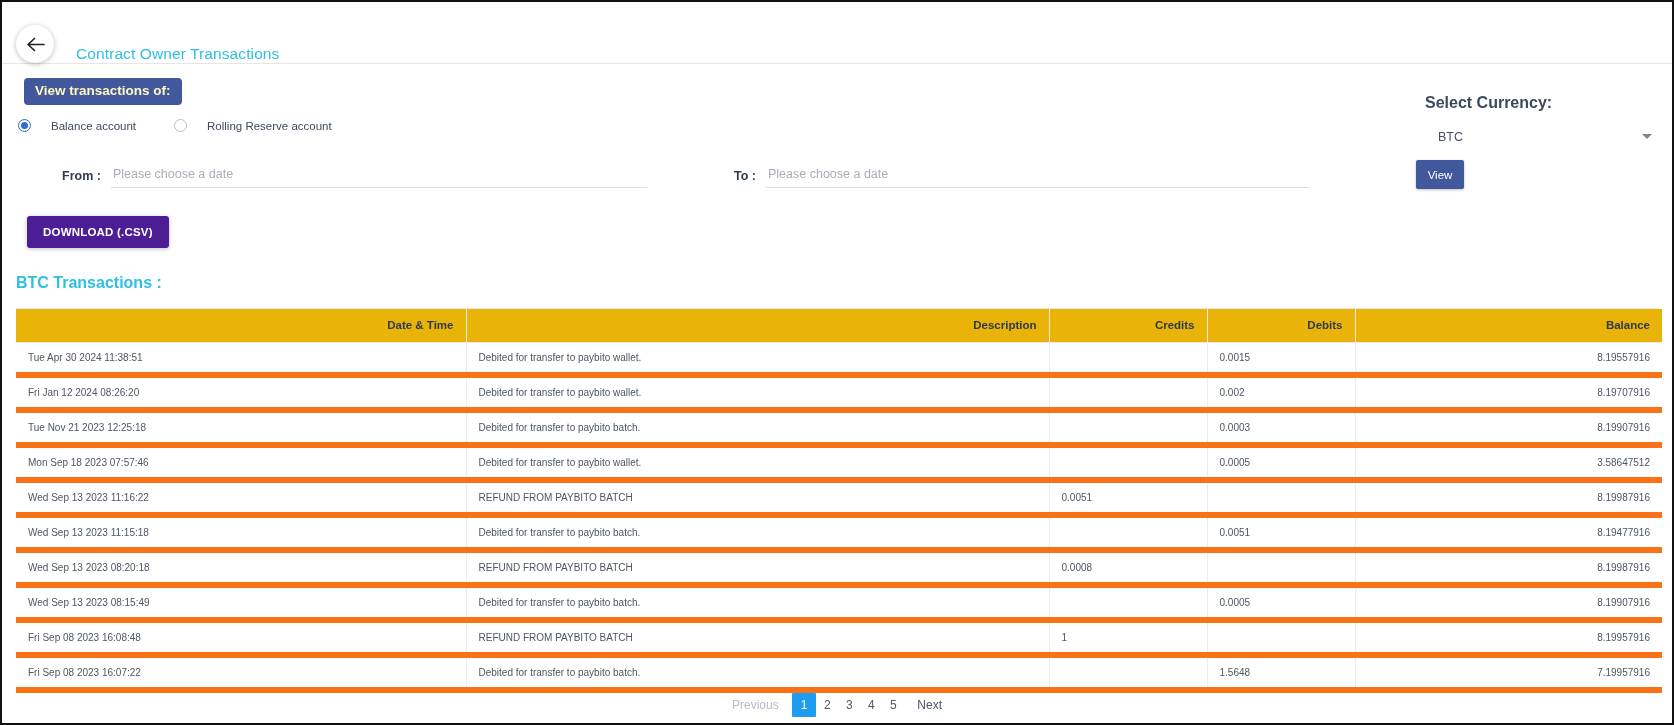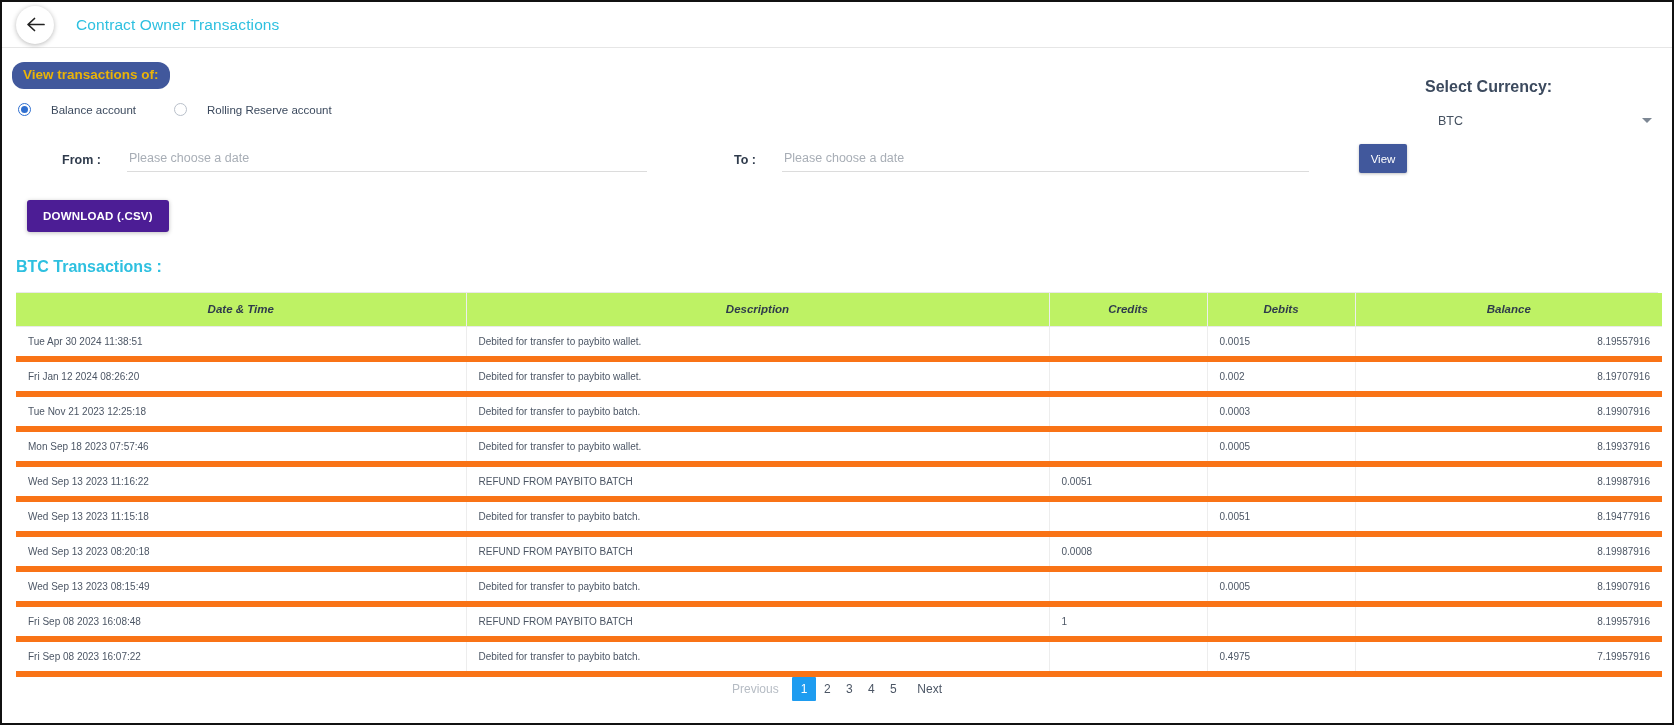--- a/index.html
+++ b/index.html
@@ -14,24 +14,24 @@
     width: 1674px;
     height: 725px;
     position: relative;
     background: #ffffff;
     border: 2px solid #111111;
     overflow: hidden;
   }
 
   
   .header {
-    height: 46px;
+    height: 62px;
     border-bottom: 1px solid #e6e6e6;
     display: flex;
-    align-items: center;
+    align-items: flex-end;
     padding-left: 14px;
     background: #ffffff;
   }
   .back-btn {
     width: 38px;
     height: 38px;
     border-radius: 50%;
     background: #ffffff;
     box-shadow: 0 1px 5px rgba(0,0,0,0.28);
     display: flex;
@@ -51,26 +51,26 @@
   }
 
   
   .filter-zone {
     position: relative;
     padding: 14px 0 0 0;
   }
   .view-of-badge {
     display: inline-block;
     background: #41589c;
-    color: #eab308;
+    color: #fef9c3;
     font-size: 13.5px;
     font-weight: bold;
     padding: 6px 11px 7px 11px;
-    margin-left: 10px;
-    border-radius: 12px;
+    margin-left: 22px;
+    border-radius: 4px;
     line-height: 1.05;
   }
   .radio-row {
     margin: 14px 0 0 16px;
     display: flex;
     align-items: center;
     gap: 38px;
   }
   .radio-opt {
     display: flex;
@@ -141,21 +141,21 @@
   
   .date-row {
     position: relative;
     margin-top: 24px;
     height: 54px;
   }
   .date-field {
     position: absolute;
     display: flex;
     align-items: flex-end;
-    gap: 26px;
+    gap: 10px;
   }
   .date-field.from { left: 60px; top: 10px; width: 585px; }
   .date-field.to   { left: 732px; top: 10px; width: 575px; }
   .date-label {
     font-size: 12.5px;
     font-weight: bold;
     color: #2f3b4c;
     padding-bottom: 5px;
     white-space: nowrap;
   }
@@ -167,21 +167,21 @@
     font-family: "Liberation Sans", sans-serif;
     font-size: 12.5px;
     color: #55606e;
     background: transparent;
     padding: 0 0 5px 2px;
     height: 22px;
   }
   .date-input::placeholder { color: #a8aeb6; }
   .view-btn {
     position: absolute;
-    left: 1357px;
+    left: 1414px;
     top: 4px;
     width: 48px;
     height: 29px;
     background: #41589c;
     color: #ffffff;
     font-size: 11.5px;
     border: none;
     border-radius: 2px;
     cursor: pointer;
     box-shadow: 0 1px 3px rgba(0,0,0,0.25);
@@ -217,26 +217,25 @@
   }
   table.tx {
     width: 100%;
     border-collapse: collapse;
     table-layout: fixed;
   }
   table.tx th {
     font-size: 11.5px;
     font-weight: bold;
     color: #2f3b4c;
-    text-align: center;
+    text-align: right;
     padding: 10px 12px 11px 12px;
     border-bottom: 1px solid #e9e9e9;
     border-right: 1px solid #ededed;
-    background: #bef264;
-    font-style: italic;
+    background: #eab308;
   }
   table.tx th:last-child, table.tx td:last-child { border-right: none; }
   table.tx td {
     font-size: 10px;
     color: #4c5665;
     padding: 9px 12px;
     border-bottom: 6px solid #f97316;
     border-right: 1px solid #ededed;
     white-space: nowrap;
     overflow: hidden;
@@ -371,21 +370,21 @@
             <td>Debited for transfer to paybito batch.</td>
             <td></td>
             <td>0.0003</td>
             <td class="bal">8.19907916</td>
           </tr>
           <tr>
             <td>Mon Sep 18 2023 07:57:46</td>
             <td>Debited for transfer to paybito wallet.</td>
             <td></td>
             <td>0.0005</td>
-            <td class="bal">8.19937916</td>
+            <td class="bal">3.58647512</td>
           </tr>
           <tr>
             <td>Wed Sep 13 2023 11:16:22</td>
             <td>REFUND FROM PAYBITO BATCH</td>
             <td>0.0051</td>
             <td></td>
             <td class="bal">8.19987916</td>
           </tr>
           <tr>
             <td>Wed Sep 13 2023 11:15:18</td>
@@ -412,21 +411,21 @@
             <td>Fri Sep 08 2023 16:08:48</td>
             <td>REFUND FROM PAYBITO BATCH</td>
             <td>1</td>
             <td></td>
             <td class="bal">8.19957916</td>
           </tr>
           <tr>
             <td>Fri Sep 08 2023 16:07:22</td>
             <td>Debited for transfer to paybito batch.</td>
             <td></td>
-            <td>0.4975</td>
+            <td>1.5648</td>
             <td class="bal">7.19957916</td>
           </tr>
         </tbody>
     </table>
   </div>
 
   <div class="pagination" id="pagination">
     <span class="pg prev">Previous</span>
     <span id="pg-numbers" style="display:flex;align-items:center;gap:0;">
         <span class="pg active">1</span>

